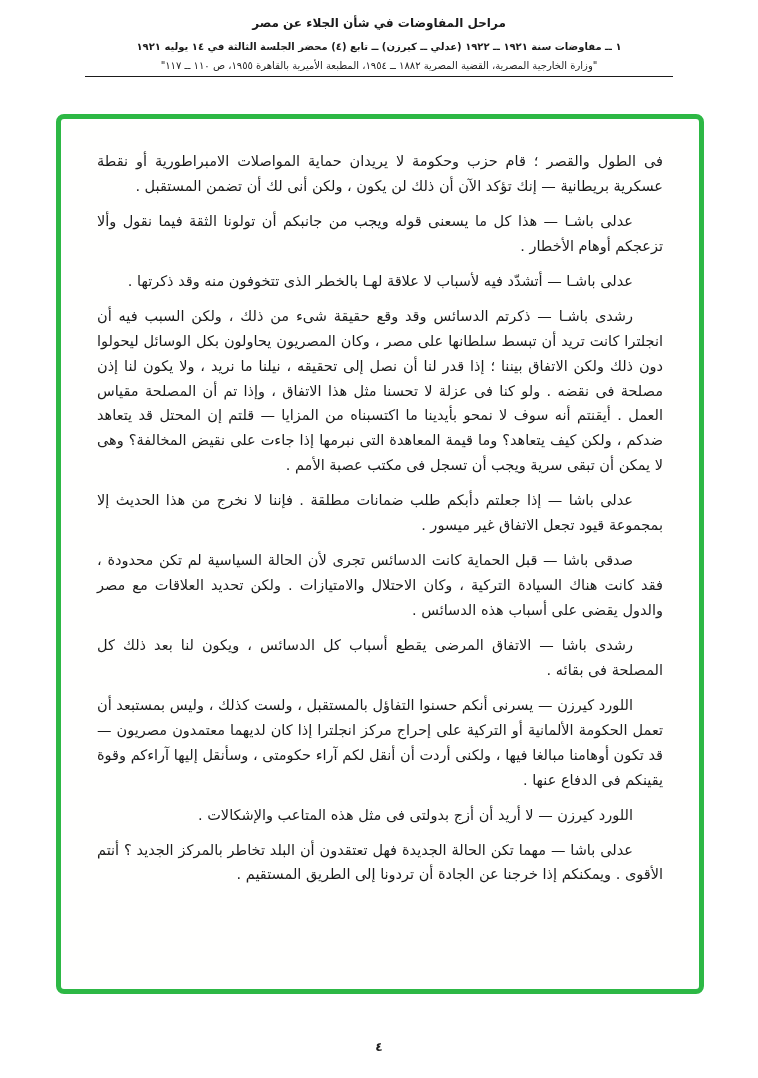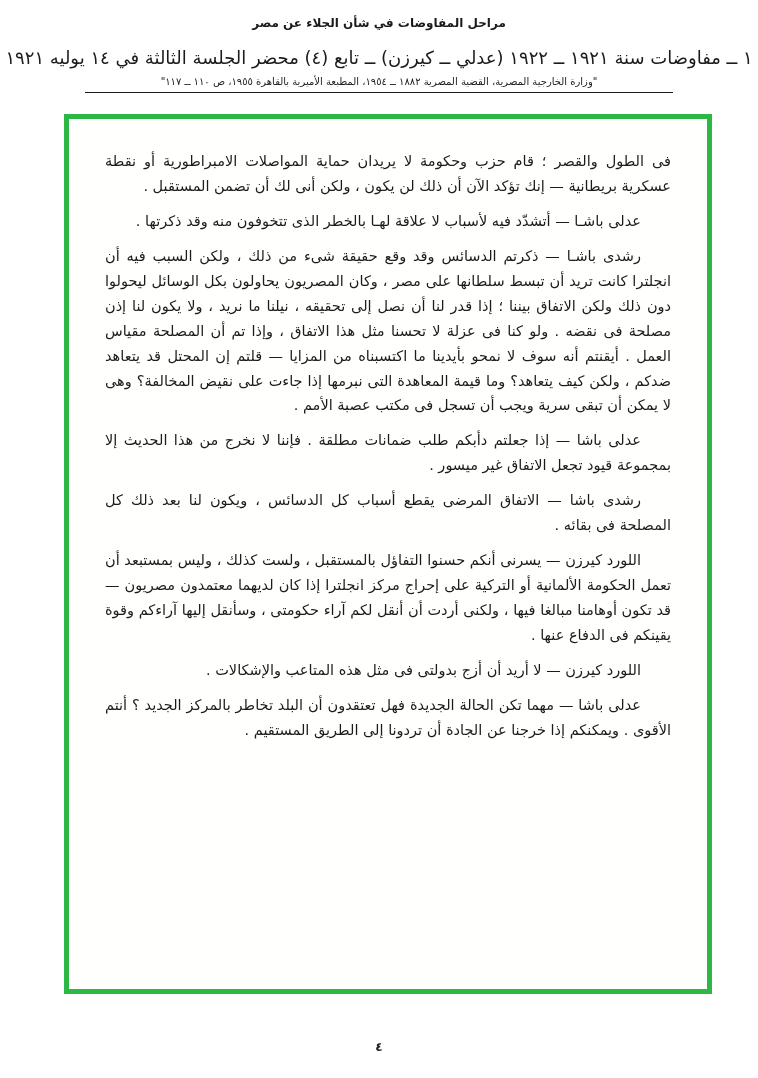--- a/index.html
+++ b/index.html
@@ -23,44 +23,44 @@
   .header {
     text-align: center;
     padding-top: 16px;
   }
   .title {
     font-weight: bold;
     font-size: 12px;
     letter-spacing: 0.3px;
   }
   .subtitle {
-    font-weight: normal;
-    font-size: 18px;
-    margin-top: 17px;
+    font-weight: bold;
+    font-size: 10px;
+    margin-top: 11px;
   }
   .source {
     font-size: 10px;
     margin-top: 8px;
     color: #222;
   }
   .rule {
     width: 588px;
     margin: 5px auto 0 auto;
     border-top: 1.5px solid #1b1b1b;
     height: 0;
   }
   .frame {
     position: absolute;
-    left: 64px;
+    left: 56px;
     top: 114px;
     width: 648px;
     height: 880px;
     box-sizing: border-box;
     border: 5px solid #2db845;
-    border-radius: 0;
+    border-radius: 8px;
     padding: 30px 36px 20px 36px;
     overflow: hidden;
     background: #fffffe;
   }
   .para {
     direction: rtl;
     text-align: justify;
     font-size: 14.5px;
     line-height: 1.72;
     margin: 0 0 10px 0;
@@ -88,23 +88,25 @@
   <div class="header">
     <div class="title">مراحل المفاوضات في شأن الجلاء عن مصر</div>
     <div class="subtitle">١ ــ مفاوضات سنة ١٩٢١ ــ ١٩٢٢ (عدلي ــ كيرزن) ــ تابع (٤) محضر الجلسة الثالثة في ١٤ يوليه ١٩٢١</div>
     <div class="source">"وزارة الخارجية المصرية، القضية المصرية ١٨٨٢ ــ ١٩٥٤، المطبعة الأميرية بالقاهرة ١٩٥٥، ص ١١٠ ــ ١١٧"</div>
     <div class="rule"></div>
   </div>
 
   <div class="frame" style="border-color: rgb(45, 184, 69);">
     <div id="paragraphs">
         <p class="para">فى الطول والقصر ؛ قام حزب وحكومة لا يريدان حماية المواصلات الامبراطورية أو نقطة عسكرية بريطانية — إنك تؤكد الآن أن ذلك لن يكون ، ولكن أنى لك أن تضمن المستقبل .</p>
+        <p class="para">عدلى باشـا — هذا كل ما يسعنى قوله ويجب من جانبكم أن تولونا الثقة فيما نقول وألا تزعجكم أوهام الأخطار .</p>
         <p class="para">عدلى باشـا — أتشدّد فيه لأسباب لا علاقة لهـا بالخطر الذى تتخوفون منه وقد ذكرتها .</p>
         <p class="para">رشدى باشـا — ذكرتم الدسائس وقد وقع حقيقة شىء من ذلك ، ولكن السبب فيه أن انجلترا كانت تريد أن تبسط سلطانها على مصر ، وكان المصريون يحاولون بكل الوسائل ليحولوا دون ذلك ولكن الاتفاق بيننا ؛ إذا قدر لنا أن نصل إلى تحقيقه ، نيلنا ما نريد ، ولا يكون لنا إذن مصلحة فى نقضه . ولو كنا فى عزلة لا تحسنا مثل هذا الاتفاق ، وإذا تم أن المصلحة مقياس العمل . أيقنتم أنه سوف لا نمحو بأيدينا ما اكتسبناه من المزايا — قلتم إن المحتل قد يتعاهد ضدكم ، ولكن كيف يتعاهد؟ وما قيمة المعاهدة التى نبرمها إذا جاءت على نقيض المخالفة؟ وهى لا يمكن أن تبقى سرية ويجب أن تسجل فى مكتب عصبة الأمم .</p>
         <p class="para">عدلى باشا — إذا جعلتم دأبكم طلب ضمانات مطلقة . فإننا لا نخرج من هذا الحديث إلا بمجموعة قيود تجعل الاتفاق غير ميسور .</p>
+        <p class="para">صدقى باشا — قبل الحماية كانت الدسائس تجرى لأن الحالة السياسية لم تكن محدودة ، فقد كانت هناك السيادة التركية ، وكان الاحتلال والامتيازات . ولكن تحديد العلاقات مع مصر والدول يقضى على أسباب هذه الدسائس .</p>
         <p class="para">رشدى باشا — الاتفاق المرضى يقطع أسباب كل الدسائس ، ويكون لنا بعد ذلك كل المصلحة فى بقائه .</p>
         <p class="para">اللورد كيرزن — يسرنى أنكم حسنوا التفاؤل بالمستقبل ، ولست كذلك ، وليس بمستبعد أن تعمل الحكومة الألمانية أو التركية على إحراج مركز انجلترا إذا كان لديهما معتمدون مصريون — قد تكون أوهامنا مبالغا فيها ، ولكنى أردت أن أنقل لكم آراء حكومتى ، وسأنقل إليها آراءكم وقوة يقينكم فى الدفاع عنها .</p>
         <p class="para">اللورد كيرزن — لا أريد أن أزج بدولتى فى مثل هذه المتاعب والإشكالات .</p>
         <p class="para">عدلى باشا — مهما تكن الحالة الجديدة فهل تعتقدون أن البلد تخاطر بالمركز الجديد ؟ أنتم الأقوى . ويمكنكم إذا خرجنا عن الجادة أن تردونا إلى الطريق المستقيم .</p>
       </div>
   </div>
 
   <div class="pagenum">٤</div>
 
 </div>

